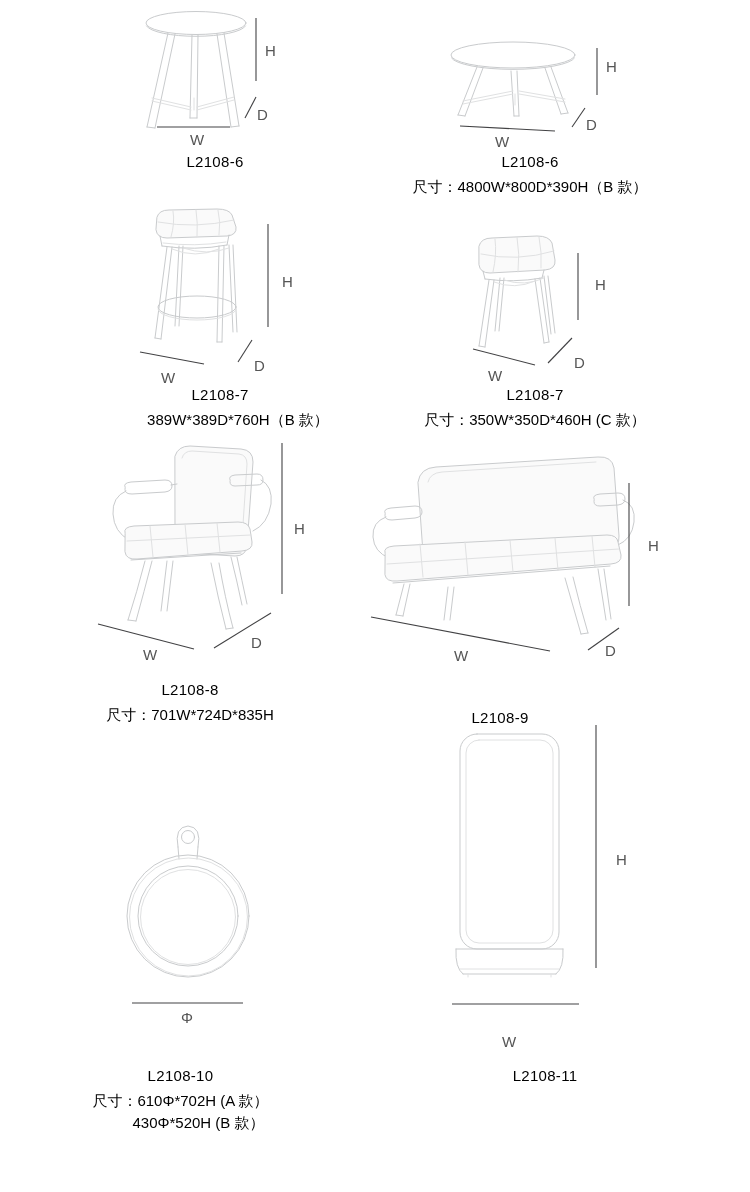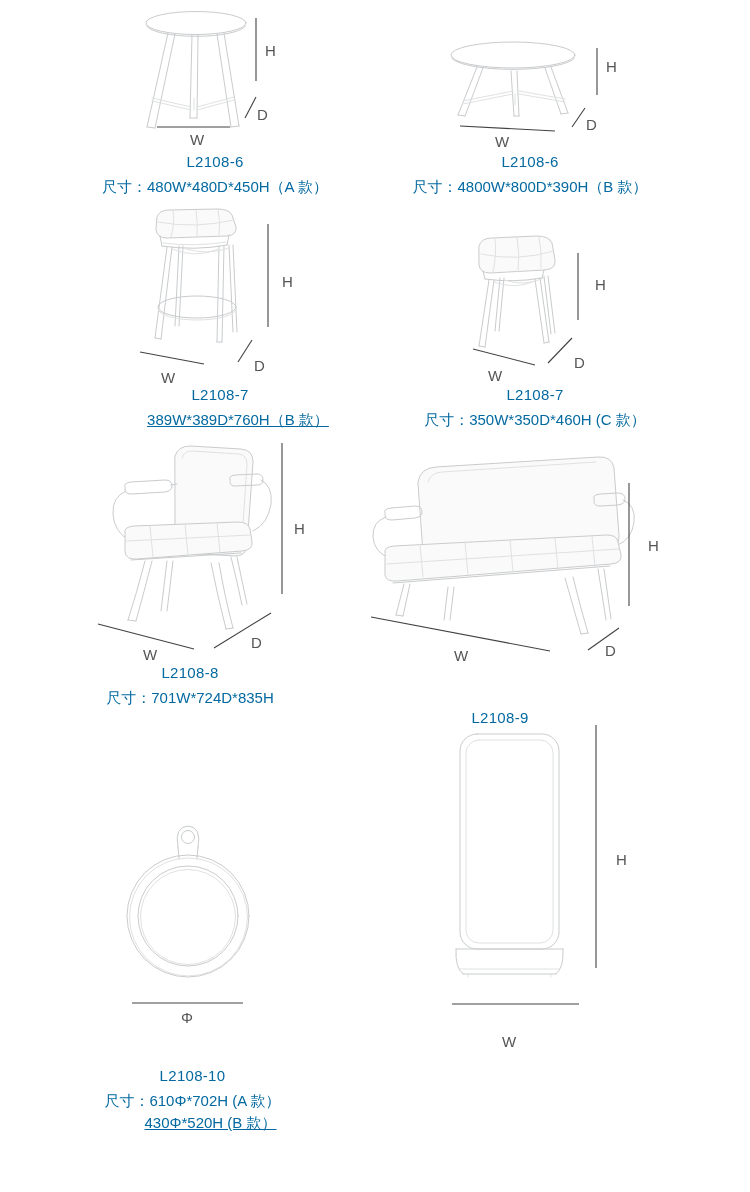--- a/index.html
+++ b/index.html
@@ -1,24 +1,24 @@
 <!DOCTYPE html>
 <html><head>
 <meta charset="utf-8">
 <style>
   html,body{margin:0;padding:0;background:#ffffff;}
   .page{
     position:relative;width:750px;height:1192px;background:#ffffff;
     font-family:"Liberation Sans","DejaVu Sans",sans-serif;overflow:hidden;
   }
   .cell-svg{position:absolute;}
-  .labels{position:absolute;text-align:center;color:#0369a1;}
+  .labels{position:absolute;text-align:center;color:#000000;}
   .model{font-size:15px;line-height:20px;letter-spacing:.3px;}
   .sizes{margin-top:4px;font-size:15px;line-height:22px;}
-  .size-line.indent{padding-left:36px;text-decoration:underline;}
+  .size-line.indent{padding-left:36px;}
   
   .sk path,.sk line,.sk ellipse,.sk circle,.sk rect{
     stroke:#c9cbcd;fill:none;stroke-width:1;stroke-linecap:round;stroke-linejoin:round;
   }
   .sk .fillsoft{fill:#fafafa;}
   .sk .lighter{stroke:#e0e1e2;}
   .dim{stroke:#424244;stroke-width:1.1;fill:none;}
   .dlab{fill:#565656;font-size:15px;font-family:inherit;}
   .mid{text-anchor:middle;}
 </style>
@@ -41,23 +41,20 @@
         <line class="dim" x1="151" y1="16" x2="151" y2="79"></line>
         <text class="dlab" x="160" y="54">H</text>
         <line class="dim" x1="140" y1="116" x2="151" y2="95"></line>
         <text class="dlab" x="152" y="118">D</text>
         <line class="dim" x1="52" y1="125" x2="125" y2="125"></line>
         <text class="dlab mid" x="92" y="143">W</text>
       </g>
     </svg>
     <div class="labels" style="left:90px;top:152px;width:250px">
       <div class="model">L2108-6</div>
-      <div class="sizes">
-        <div class="size-line">尺寸：480W*480D*450H（A 款）</div>
-      </div>
     </div>
   </div>
 
   <div class="cell">
     <svg class="cell-svg" style="left:425px;top:32px" width="220" height="122" viewBox="0 0 220 122">
       <g class="sk">
         <ellipse cx="88" cy="23" rx="62" ry="13"></ellipse>
         <path d="M26.5,26 A62,13 0 0,0 149.5,26"></path>
         <path d="M52,35 L33,83 M58,36 L40,84 M33,83 L40,84"></path>
         <path d="M120,36 L136,82 M126,35 L143,81 M136,82 L143,81"></path>
@@ -161,21 +158,21 @@
       </g>
       <g>
         <line class="dim" x1="187" y1="3" x2="187" y2="154"></line>
         <text class="dlab" x="199" y="94">H</text>
         <line class="dim" x1="119" y1="208" x2="176" y2="173"></line>
         <text class="dlab" x="156" y="208">D</text>
         <line class="dim" x1="3" y1="184" x2="99" y2="209"></line>
         <text class="dlab mid" x="55" y="220">W</text>
       </g>
     </svg>
-    <div class="labels" style="left:65px;top:663px;width:250px">
+    <div class="labels" style="left:65px;top:680px;width:250px">
       <div class="model">L2108-8</div>
       <div class="sizes">
         <div class="size-line">尺寸：701W*724D*835H</div>
       </div>
     </div>
   </div>
 
   <div class="cell">
     <svg class="cell-svg" style="left:360px;top:450px" width="310" height="215" viewBox="0 0 310 215">
       <g class="sk">
@@ -216,21 +213,21 @@
         <circle cx="73" cy="101" r="61"></circle>
         <circle class="lighter" cx="73.5" cy="102" r="59"></circle>
         <circle cx="73" cy="101" r="50"></circle>
         <circle class="lighter" cx="73" cy="102" r="47.5"></circle>
       </g>
       <g>
         <line class="dim" x1="17" y1="188" x2="128" y2="188"></line>
         <text class="dlab mid" x="72" y="208">Φ</text>
       </g>
     </svg>
-    <div class="labels" style="left:65px;top:1066px;width:255px">
+    <div class="labels" style="left:53px;top:1066px;width:255px">
       <div class="model">L2108-10</div>
       <div class="sizes">
         <div class="size-line">尺寸：610Φ*702H (A 款）</div>
         <div class="size-line indent">430Φ*520H (B 款）</div>
       </div>
     </div>
   </div>
 
   <div class="cell">
     <svg class="cell-svg" style="left:440px;top:725px" width="200" height="332" viewBox="0 0 200 332">
@@ -242,16 +239,17 @@
         <path class="lighter" d="M20,244 L119,244 M28,249 L28,252 M111,249 L111,252"></path>
       </g>
       <g>
         <line class="dim" x1="156" y1="0" x2="156" y2="243"></line>
         <text class="dlab" x="176" y="140">H</text>
         <line class="dim" x1="12" y1="279" x2="139" y2="279"></line>
         <text class="dlab mid" x="69" y="322">W</text>
       </g>
     </svg>
     <div class="labels" style="left:415px;top:1066px;width:260px">
+      <div class="model">L2108-11</div>
     </div>
   </div>
 
 </div>
 
 </body></html>

